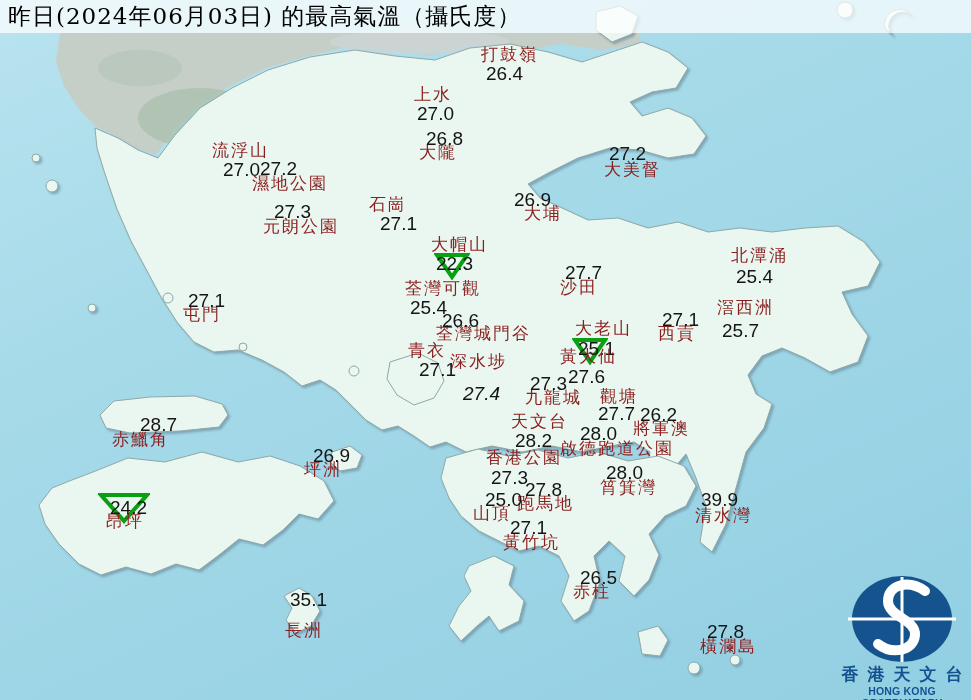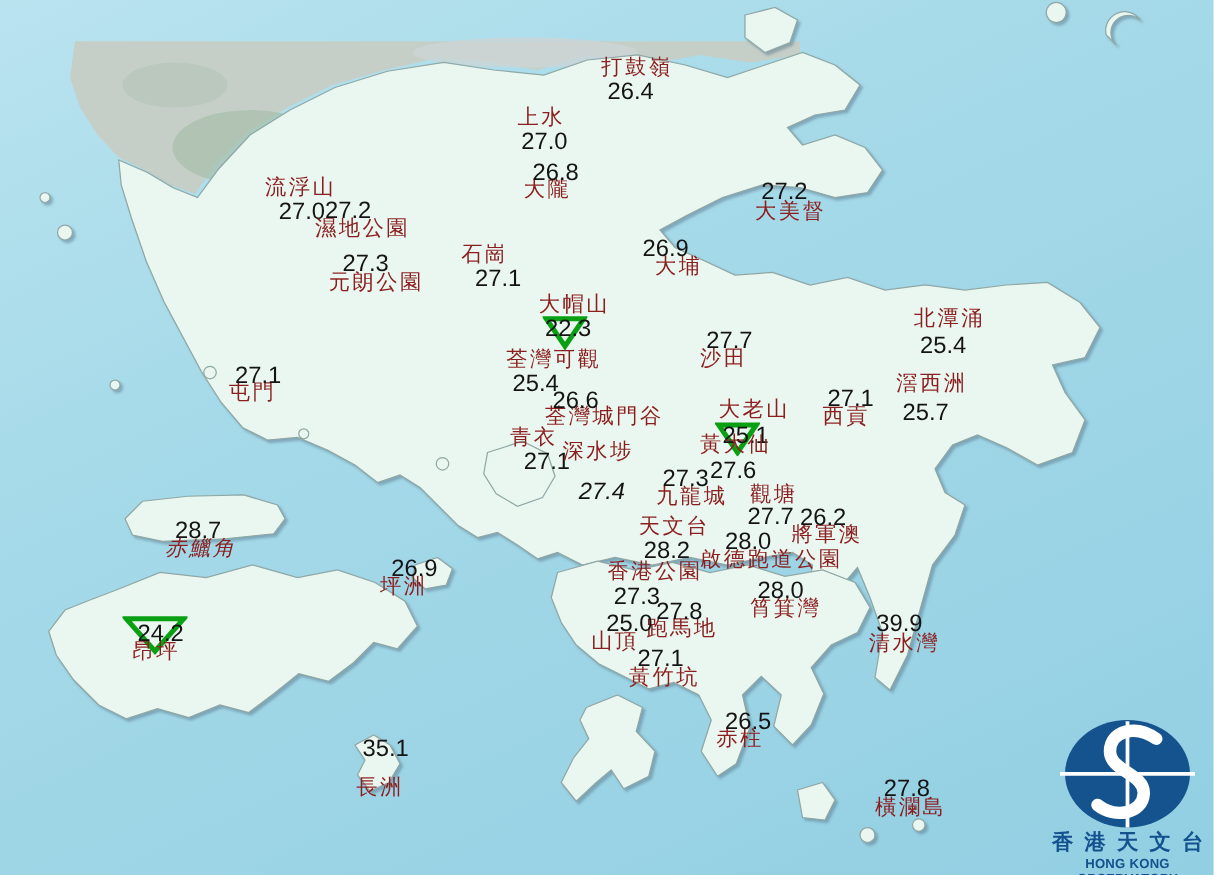--- a/index.html
+++ b/index.html
@@ -131,21 +131,21 @@
       <div class="st-name" style="left: 450px; top: 353px;">深水埗</div>
       <div class="st-value" style="left: 463px; top: 384px; font-style: italic;">27.4</div>
       <div class="st-name" style="left: 525px; top: 389px;">九龍城</div>
       <div class="st-value" style="left: 530px; top: 374px;">27.3</div>
       <div class="st-name" style="left: 600px; top: 388px;">觀塘</div>
       <div class="st-value" style="left: 598px; top: 404px;">27.7</div>
       <div class="st-name" style="left: 633px; top: 420px;">將軍澳</div>
       <div class="st-value" style="left: 640px; top: 405px;">26.2</div>
       <div class="st-name" style="left: 511px; top: 413px;">天文台</div>
       <div class="st-value" style="left: 515px; top: 431px;">28.2</div>
-      <div class="st-name" style="left: 132px; top: 431px; font-style: italic;">赤鱲角</div>
+      <div class="st-name" style="left: 112px; top: 431px;">赤鱲角</div>
       <div class="st-value" style="left: 140px; top: 415px;">28.7</div>
       <div class="st-name" style="left: 560px; top: 440px;">啟德跑道公園</div>
       <div class="st-value" style="left: 580px; top: 424px;">28.0</div>
       <div class="st-name" style="left: 304px; top: 461px;">坪洲</div>
       <div class="st-value" style="left: 313px; top: 446px;">26.9</div>
       <div class="st-name" style="left: 486px; top: 449px;">香港公園</div>
       <div class="st-value" style="left: 491px; top: 468px;">27.3</div>
       <div class="st-name" style="left: 600px; top: 479px;">筲箕灣</div>
       <div class="st-value" style="left: 606px; top: 463px;">28.0</div>
       <div class="st-name" style="left: 517px; top: 495px;">跑馬地</div>
@@ -162,20 +162,23 @@
       <div class="st-name" style="left: 503px; top: 534px;">黃竹坑</div>
       <div class="st-value" style="left: 510px; top: 518px;">27.1</div>
       <div class="st-name" style="left: 573px; top: 583px;">赤柱</div>
       <div class="st-value" style="left: 580px; top: 568px;">26.5</div>
       <div class="st-name" style="left: 285px; top: 606px; margin-top: 16px;">長洲</div>
       <div class="st-value" style="left: 290px; top: 590px;">35.1</div>
       <div class="st-name" style="left: 700px; top: 638px;">橫瀾島</div>
       <div class="st-value" style="left: 707px; top: 622px;">27.8</div>
     </div>
 
+  <div class="titlebar">
+    <span>昨日(2024年06月03日) 的最高氣溫（攝氏度）</span>
+  </div>
 
   <div class="logo">
     <svg width="112" height="92" viewBox="0 0 112 92">
       <ellipse cx="56" cy="46" rx="50" ry="43" fill="#15538e"></ellipse>
       <line x1="2" y1="46" x2="110" y2="46" stroke="#ffffff" stroke-width="3"></line>
       <line x1="56" y1="4" x2="56" y2="89" stroke="#ffffff" stroke-width="3"></line>
       <path d="M79,18 C62,6 42,12 42,28 C42,44 70,46 69,62 C68,78 46,82 32,71" fill="none" stroke="#ffffff" stroke-width="10" stroke-linecap="round"></path>
     </svg>
     <div class="logo-zh">香港天文台</div>
     <div class="logo-en">HONG KONG OBSERVATORY</div>

